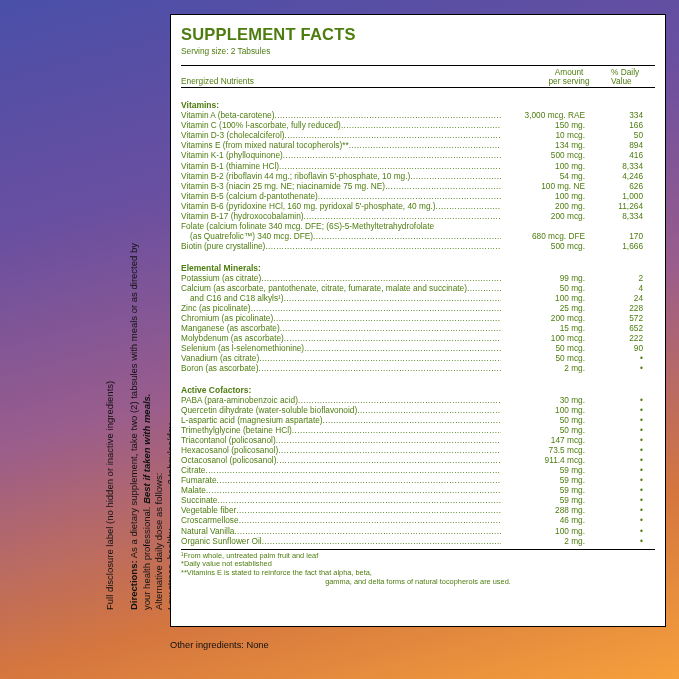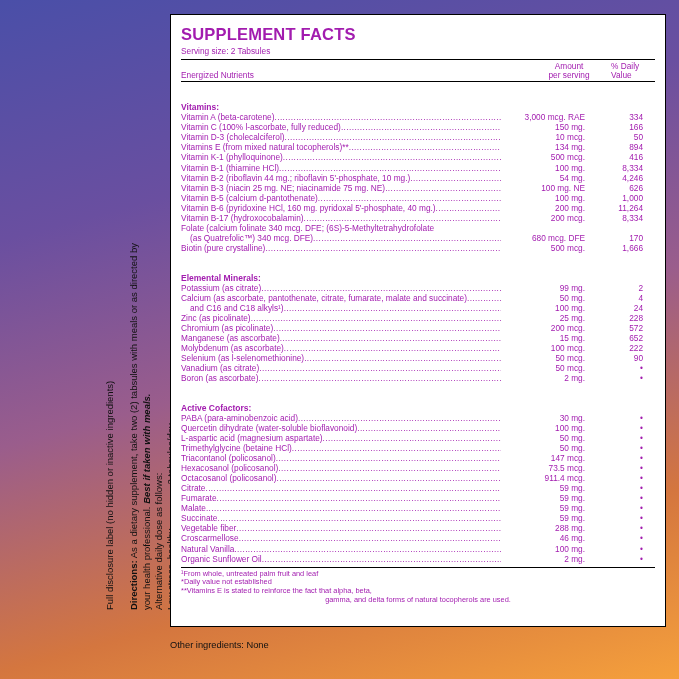--- a/index.html
+++ b/index.html
@@ -51,32 +51,32 @@
   .panel {
     position: absolute;
     left: 170px;
     top: 14px;
     width: 496px;
     height: 613px;
     background: #ffffff;
     border: 1px solid #000;
     box-sizing: border-box;
     padding: 8px 10px 4px 10px;
-    color: #a21caf;
+    color: #4d7c0f;
   }
   .sf-title {
     font-size: 16.5px;
     font-weight: bold;
     letter-spacing: 0.2px;
     margin: 2px 0 3px 0;
   }
   .serving {
     font-size: 8.3px;
     line-height: 1.18;
-    margin-bottom: 2px;
+    margin-bottom: 8px;
   }
   .rule {
     border-top: 1px solid #000;
     margin: 2px 0 0 0;
   }
   .hdr {
     display: flex;
     align-items: flex-end;
     font-size: 8.3px;
     padding-top: 2px;
@@ -94,21 +94,21 @@
     width: 44px;
     text-align: left;
     line-height: 1.12;
   }
   .thin-rule {
     border-top: 1px solid #000;
   }
   .section-title {
     font-size: 8.5px;
     font-weight: bold;
-    margin-top: 20px;
+    margin-top: 12px;
   }
   .row {
     display: flex;
     font-size: 8.3px;
     line-height: 1.21;
     align-items: baseline;
   }
   .row .nm {
     flex: 1;
     position: relative;

